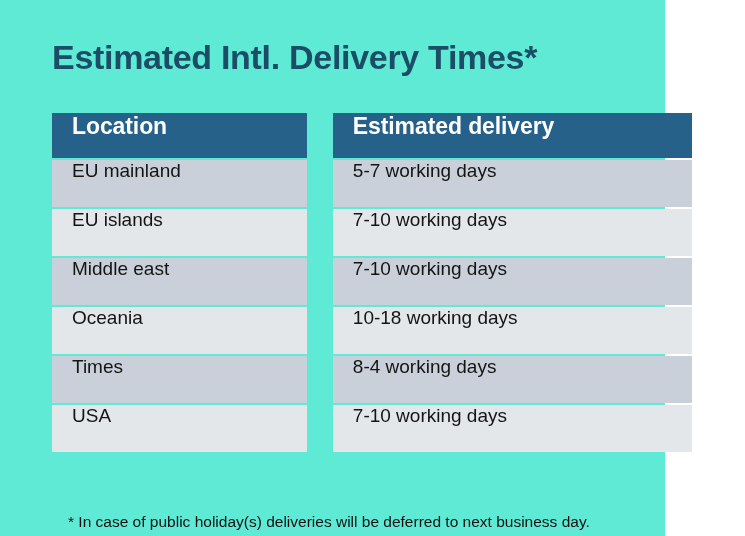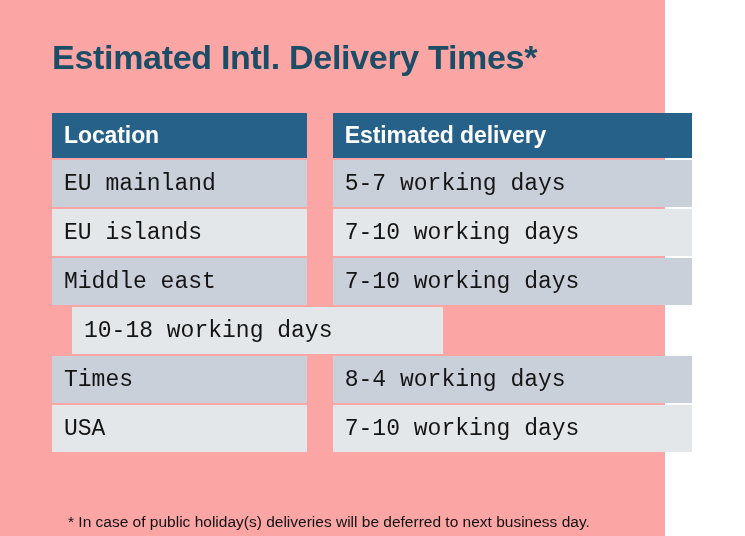--- a/index.html
+++ b/index.html
@@ -15,21 +15,21 @@
     overflow: hidden;
     position: relative;
   }
 
   .page {
     position: absolute;
     left: 0;
     top: 0;
     width: 665px;
     height: 536px;
-    background: #fca5a5;
+    background: #5eead4;
   }
 
   
   .title {
     position: absolute;
     left: 52px;
     top: 36px;
     font-size: 34px;
     font-weight: bold;
     color: #1c4d66;
@@ -47,23 +47,23 @@
   }
 
   .row {
     display: flex;
     width: 100%;
     margin-bottom: 2px;
   }
 
   .cell {
     box-sizing: border-box;
-    padding-left: 12px;
+    padding-left: 20px;
     display: flex;
-    align-items: center;
+    align-items: flex-start;
     height: 47px;
   }
 
   .cell.col-loc {
     width: 263px;
     margin-right: 6px;
   }
 
   .cell.col-est {
     width: 371px;
@@ -85,24 +85,23 @@
 
   
   .row.band-dark .cell {
     background: #cad0d9;
   }
   .row.band-light .cell {
     background: #e4e7ea;
   }
   .row.body .cell-text {
     color: #141414;
-    font-size: 23px;
+    font-size: 19px;
     font-weight: normal;
     white-space: nowrap;
-    font-family: Liberation Mono, monospace;
   }
 
   
   .footnote {
     position: absolute;
     left: 68px;
     top: 479px;
     font-size: 15.5px;
     color: #111111;
     white-space: nowrap;
@@ -149,20 +148,23 @@
     <div class="row body band-dark">
       <div class="cell col-loc">
         <span class="cell-text">Middle east</span>
       </div>
       <div class="cell col-est">
         <span class="cell-text">7-10 working days</span>
       </div>
     </div>
 
     <div class="row body band-light">
+      <div class="cell col-loc">
+        <span class="cell-text">Oceania</span>
+      </div>
       <div class="cell col-est">
         <span class="cell-text">10-18 working days</span>
       </div>
     </div>
 
     <div class="row body band-dark">
       <div class="cell col-loc">
         <span class="cell-text">Times</span>
       </div>
       <div class="cell col-est">

